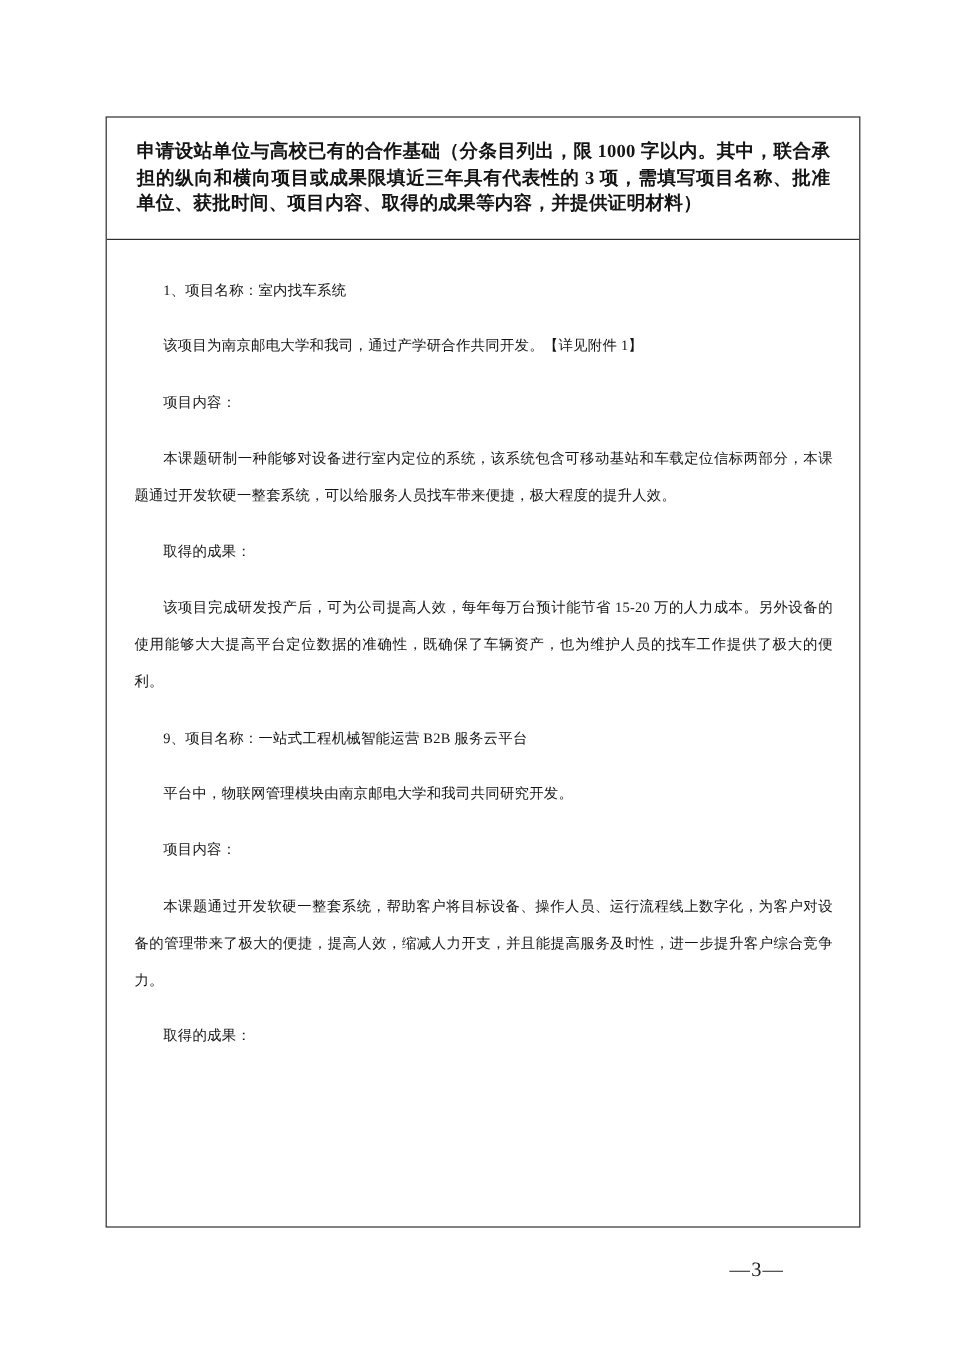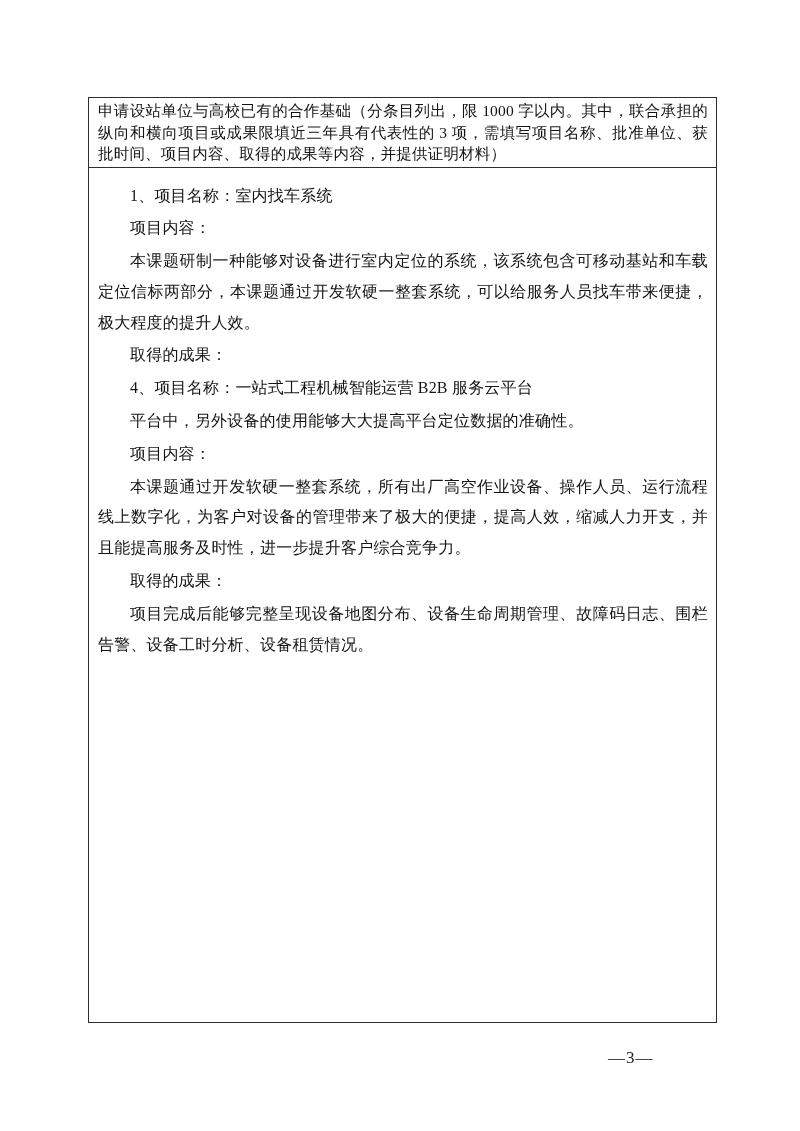--- a/index.html
+++ b/index.html
@@ -28,35 +28,36 @@
     flex-direction: column;
     background: #ffffff;
   }
   .header-cell {
     flex: 0 0 auto;
     box-sizing: border-box;
     border-bottom: 1.6px solid #2e2e2e;
     padding: 2px 8px 2px 9px;
   }
   .header-cell p {
-    margin: 0;
+    margin: 16px;
     font-size: 15.5px;
     line-height: 21.5px;
     text-align: justify;
     letter-spacing: 0.2px;
+    font-weight: bold;
   }
   .body-cell {
     flex: 1 1 auto;
     box-sizing: border-box;
     padding: 11px 6px 10px 7px;
     overflow: hidden;
   }
   .body-cell p {
-    margin: 2px;
-    font-size: 16px;
+    margin: 16px;
+    font-size: 12px;
     line-height: 30.8px;
     text-indent: 2em;
     text-align: justify;
     letter-spacing: 0.2px;
   }
   .page-number {
     position: absolute;
     left: 608px;
     top: 1048px;
     font-size: 17px;
@@ -70,28 +71,29 @@
 <div class="page">
 
   <div class="form-table">
 
     <div class="header-cell">
       <p>申请设站单位与高校已有的合作基础（分条目列出，限 1000 字以内。其中，联合承担的纵向和横向项目或成果限填近三年具有代表性的 3 项，需填写项目名称、批准单位、获批时间、项目内容、取得的成果等内容，并提供证明材料）</p>
     </div>
 
     <div class="body-cell">
       <p>1、项目名称：室内找车系统</p>
+      <p>该项目为南京邮电大学和我司，通过产学研合作共同开发。【详见附件 1】</p>
       <p>项目内容：</p>
       <p>本课题研制一种能够对设备进行室内定位的系统，该系统包含可移动基站和车载定位信标两部分，本课题通过开发软硬一整套系统，可以给服务人员找车带来便捷，极大程度的提升人效。</p>
       <p>取得的成果：</p>
-      <p>4、项目名称：一站式工程机械智能运营 B2B 服务云平台</p>
-      <p>平台中，另外设备的使用能够大大提高平台定位数据的准确性。</p>
+      <p>该项目完成研发投产后，可为公司提高人效，每年每万台预计能节省 15-20 万的人力成本。另外设备的使用能够大大提高平台定位数据的准确性，既确保了车辆资产，也为维护人员的找车工作提供了极大的便利。</p>
+      <p>9、项目名称：一站式工程机械智能运营 B2B 服务云平台</p>
+      <p>平台中，物联网管理模块由南京邮电大学和我司共同研究开发。</p>
       <p>项目内容：</p>
-      <p>本课题通过开发软硬一整套系统，所有出厂高空作业设备、操作人员、运行流程线上数字化，为客户对设备的管理带来了极大的便捷，提高人效，缩减人力开支，并且能提高服务及时性，进一步提升客户综合竞争力。</p>
+      <p>本课题通过开发软硬一整套系统，帮助客户将目标设备、操作人员、运行流程线上数字化，为客户对设备的管理带来了极大的便捷，提高人效，缩减人力开支，并且能提高服务及时性，进一步提升客户综合竞争力。</p>
       <p>取得的成果：</p>
-      <p>项目完成后能够完整呈现设备地图分布、设备生命周期管理、故障码日志、围栏告警、设备工时分析、设备租赁情况。</p>
     </div>
 
   </div>
 
   <div class="page-number">—3—</div>
 
 </div>
 
 </body></html>

